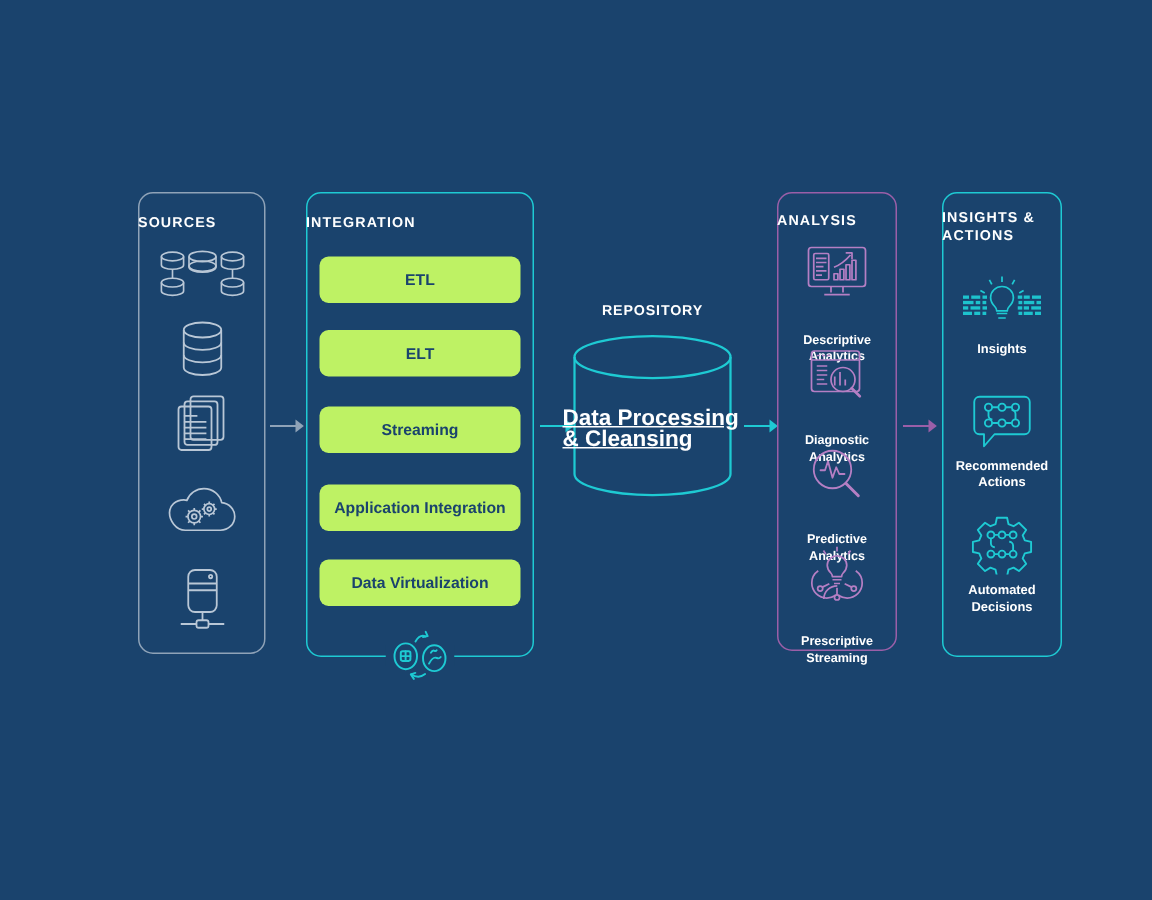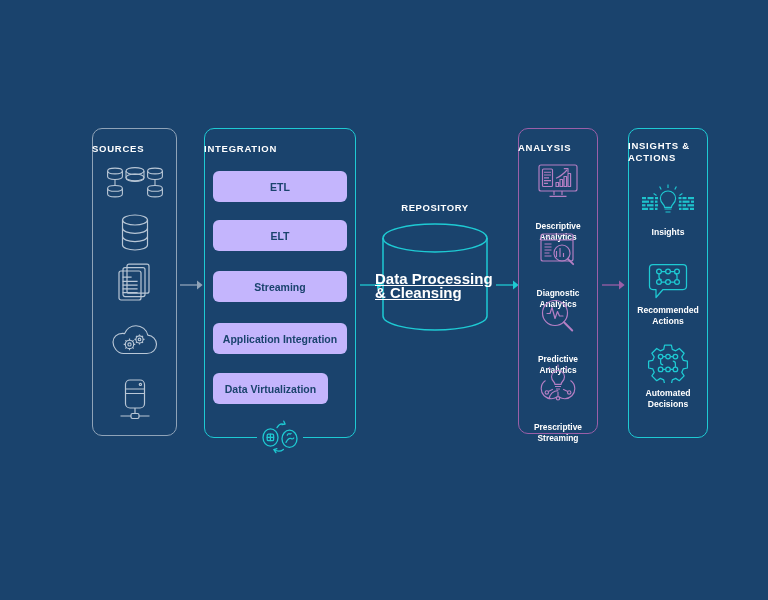--- a/index.html
+++ b/index.html
@@ -34,21 +34,21 @@
   .border-teal{border:1.4px solid #1ecad3;}
   .border-purple{border:1.4px solid #9b5fa8;}
 
   
   .src-icon{position:absolute;left:0;right:0;display:flex;justify-content:center;}
   .ico{display:block;}
 
   
   .pill{
     position:absolute;
-    background:#c4b5fd;
+    background:#bef264;
     border-radius:6px;
     display:flex;
     align-items:center;
     justify-content:center;
     color:#1a436d;
     font-size:10.5px;
     font-weight:bold;
     box-sizing:border-box;
   }
 
@@ -183,21 +183,21 @@
   </div>
 
   <div class="panel border-teal" style="left:204px;top:128px;width:152px;height:310px;">
   </div>
   <div class="panel-title" style="left:204px;top:143px;width:152px;">INTEGRATION</div>
 
   <div class="pill" style="left:213px;top:171px;width:134px;height:31px;">ETL</div>
   <div class="pill" style="left:213px;top:220px;width:134px;height:31px;">ELT</div>
   <div class="pill" style="left:213px;top:271px;width:134px;height:31px;">Streaming</div>
   <div class="pill" style="left:213px;top:323px;width:134px;height:31px;">Application Integration</div>
-  <div class="pill" style="left:213px;top:373px;width:115px;height:31px;">Data Virtualization</div>
+  <div class="pill" style="left:213px;top:373px;width:134px;height:31px;">Data Virtualization</div>
 
   <div class="bottom-icon" style="left:257px;top:418px;">
     <svg width="46" height="38" viewBox="0 0 46 38">
       <rect x="0" y="12" width="46" height="14" fill="#1a436d"></rect>
       <g fill="none" stroke="#1ecad3" stroke-width="1.3" stroke-linejoin="round" stroke-linecap="round">
         <ellipse cx="13.5" cy="19.5" rx="7.5" ry="8.6"></ellipse>
         <rect x="10.2" y="16.2" width="6.4" height="6.4" rx="1.2"></rect>
         <path d="M10.2 19.4h6.4M13.4 16.2v6.4"></path>
         <ellipse cx="32.5" cy="20.8" rx="7.5" ry="8.6"></ellipse>
         <path d="M29 24.4c1.4-2.6 2.6-4 4.1-4 .9 0 1.4.5 2.1.5.7 0 1.2-.3 1.6-.9"></path>

